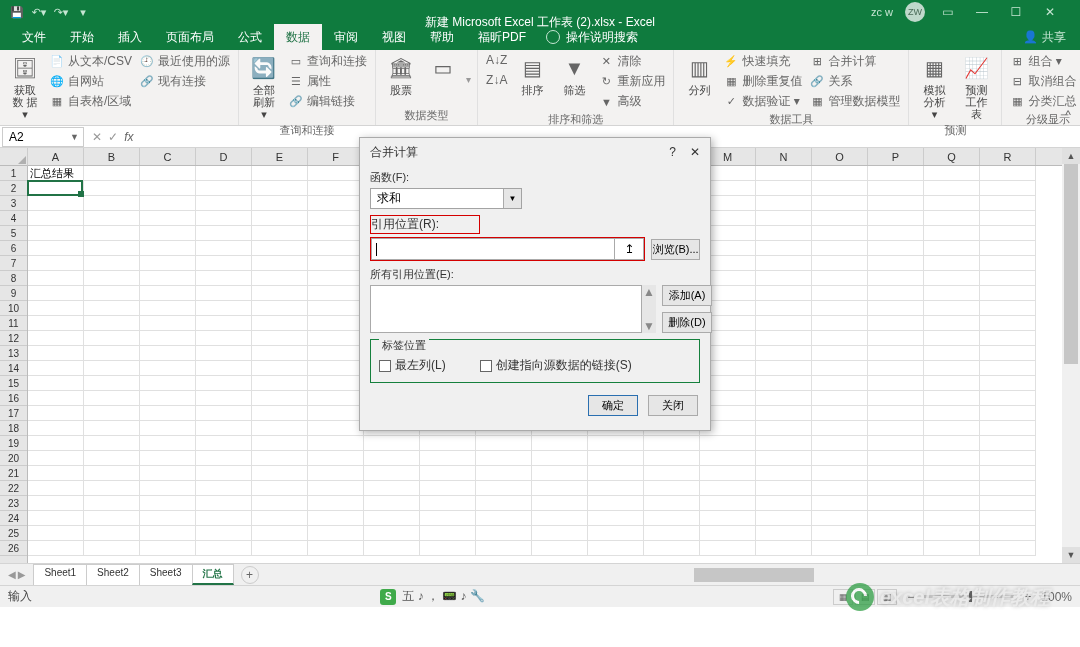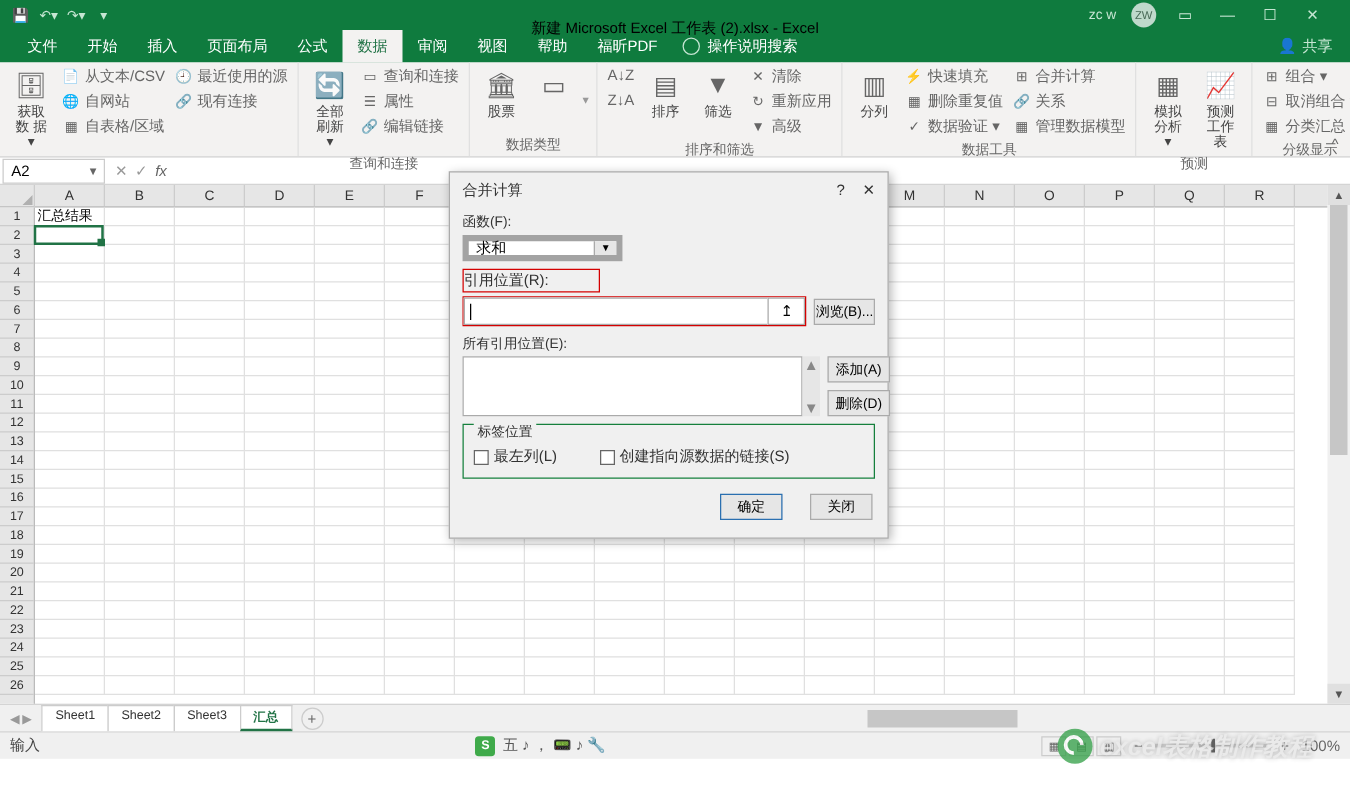--- a/index.html
+++ b/index.html
@@ -1,21 +1,21 @@
 <!DOCTYPE html>
 <html><head>
 <meta charset="utf-8">
 <style>
 * { margin: 0; padding: 0; box-sizing: border-box; font-family: "Microsoft YaHei", "Segoe UI", sans-serif; font-size: 12px; }
 body { background: #fff; width: 1080px; height: 647px; overflow: hidden; position: relative; }
 
 .titlebar { background: #0f7b3e; height: 24px; display: flex; align-items: center; color: #fff; position: relative; }
 .qat { display: flex; align-items: center; gap: 4px; padding-left: 8px; }
 .qat-icon { width: 18px; height: 18px; display: flex; align-items: center; justify-content: center; color: #c6e6d3; font-size: 11px; }
-.title-text { position: absolute; left: 50%; transform: translateX(-50%); color: #000000; font-size: 12px; margin-top: 20px; }
+.title-text { position: absolute; left: 50%; transform: translateX(-50%); color: #ffffff; font-size: 12px; margin-top: 20px; }
 .window-controls { margin-left: auto; display: flex; align-items: center; gap: 12px; padding-right: 19px; }
 .user-badge { width: 20px; height: 20px; border-radius: 50%; background: #bfd9cb; color: #4a6b58; display: flex; align-items: center; justify-content: center; font-size: 9px; }
 .win-btn { width: 22px; height: 22px; display: flex; align-items: center; justify-content: center; color: #c6e6d3; }
 
 .tabs { background: #0f7b3e; height: 26px; display: flex; align-items: stretch; padding-left: 10px; }
 .tab { padding: 0 12px; display: flex; align-items: center; color: #fff; font-size: 12px; cursor: pointer; }
 .tab.active { background: #f3f2f1; color: #217346; }
 .tab.file { color: #fff; }
 .assist { display: flex; align-items: center; gap: 6px; color: #fff; margin-left: 8px; }
 .assist-icon { width: 14px; height: 14px; border: 1.5px solid #c6e6d3; border-radius: 50%; }
@@ -75,36 +75,36 @@
 .view-btn { width: 20px; height: 16px; border: 1px solid #ccc; display:flex; align-items:center; justify-content:center; font-size:9px; }
 .zoom-slider { width: 90px; height: 3px; background: #ccc; position: relative; }
 .zoom-slider::after { content:""; position:absolute; left:50%; top:-4px; width:3px; height:11px; background:#666; }
 
 .dialog { position: absolute; top: 137px; left: 359px; width: 352px; height: 294px; background: #f0f0f0; border: 1px solid #aaa; box-shadow: 2px 2px 8px rgba(0,0,0,0.3); }
 .dialog-title { height: 28px; display: flex; align-items: center; padding: 0 10px; font-size: 12px; color: #333; }
 .dialog-title-btns { margin-left: auto; display: flex; gap: 14px; color: #333; font-size: 13px; }
 .dialog-body { padding: 4px 10px; }
 .dlg-label { font-size: 11px; color: #333; margin-bottom: 3px; }
 .dlg-row { display: flex; gap: 6px; margin-bottom: 6px; align-items:center; }
-.dlg-select { flex: none; width: 128px; height: 21px; border: 5px solid #a3a3a3; background: #fff; display: flex; align-items: center; padding-left: 6px; position: relative; font-size:11px; }
+.dlg-select { flex: none; width: 152px; height: 21px; border: 1px solid #a3a3a3; background: #fff; display: flex; align-items: center; padding-left: 6px; position: relative; font-size:11px; }
 .dlg-select-btn { position: absolute; right: 0; top: 0; bottom: 0; width: 18px; background: #e6e6e6; border-left: 1px solid #aaa; display:flex; align-items:center; justify-content:center; font-size:8px; }
 .ref-label-box { border: 1px solid #d40000; padding-right: 40px; display:inline-block; }
 .ref-input-wrap { display:flex; border:1.5px solid #d40000; width: 284px; }
 .ref-input { flex:1; height:22px; border:1px solid #aaa; border-right:none; background:#fff; display:flex; align-items:center; padding-left:4px; }
 .ref-input .caret { width:1px; height:13px; background:#000; }
 .ref-pick { width: 30px; border:1px solid #aaa; background:#fff; display:flex; align-items:center; justify-content:center; font-size:12px; }
 .dlg-btn { width: 50px; height: 21px; border: 1px solid #aaa; background: #e6e6e6; font-size: 11px; display:flex; align-items:center; justify-content:center; }
 .dlg-btn.primary { border: 1.5px solid #2a6fb0; }
 .all-refs { width: 272px; height: 48px; border: 1px solid #aaa; background: #fff; }
 .all-refs-scroll { width: 14px; height: 48px; background:#e6e6e6; display:flex; flex-direction:column; justify-content:space-between; align-items:center; font-size:8px; color:#888; }
 .fieldset { border: 1px solid #15803d; padding: 10px 8px 8px 8px; margin-top: 4px; }
 .fieldset-legend { font-size: 11px; color: #333; margin-top: -12px; background: #f0f0f0; padding: 0 3px; width: fit-content; }
 .chk { display: flex; align-items: center; gap: 4px; font-size: 11px; color: #333; margin-top: 4px; }
 .chk-box { width: 12px; height: 12px; border: 1px solid #666; background: #fff; }
-.dlg-footer { display: flex; justify-content: flex-end; gap: 22px; padding: 8px 12px; }
+.dlg-footer { display: flex; justify-content: flex-end; gap: 10px; padding: 8px 12px; }
 
 .watermark { position: absolute; right: 30px; bottom: 36px; display: flex; align-items: center; gap: 6px; opacity: 0.75; }
 .wm-icon { width: 28px; height: 28px; background: #2f9e44; border-radius: 50%; position:relative; }
 .wm-icon::before { content:""; position:absolute; width:10px; height:10px; border:3px solid #fff; border-radius:50%; border-right-color:transparent; transform:rotate(45deg); top:5px; left:5px; }
 .wm-text { color: #e8e8e8; font-size: 20px; font-weight: bold; text-shadow: 0 0 4px rgba(0,0,0,0.3); font-style: italic; }
 </style>
 </head>
 <body>
 
 <div class="titlebar">

